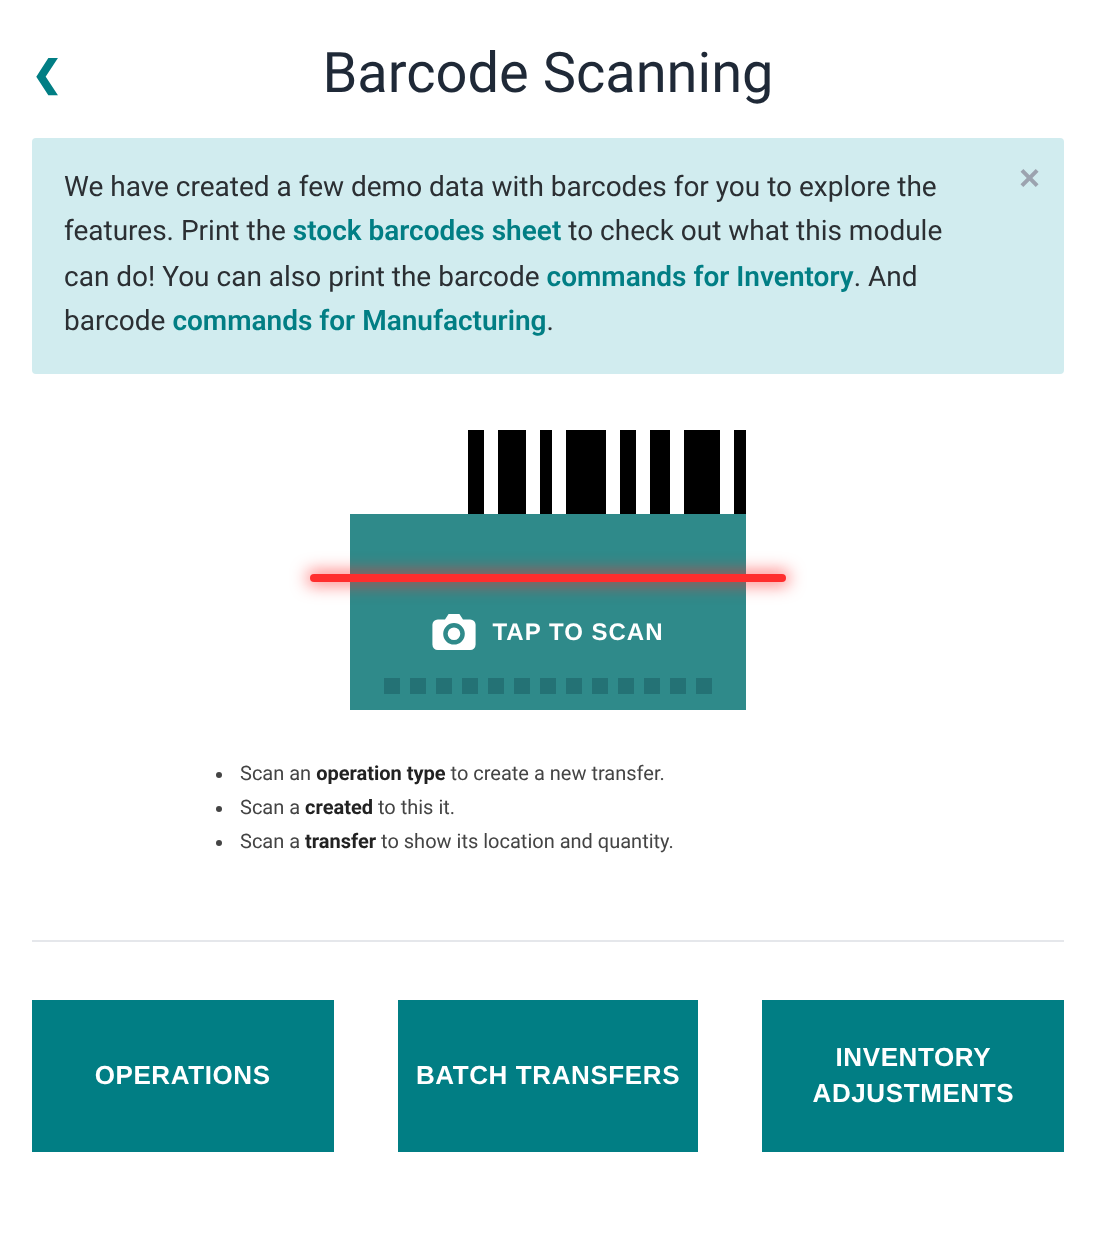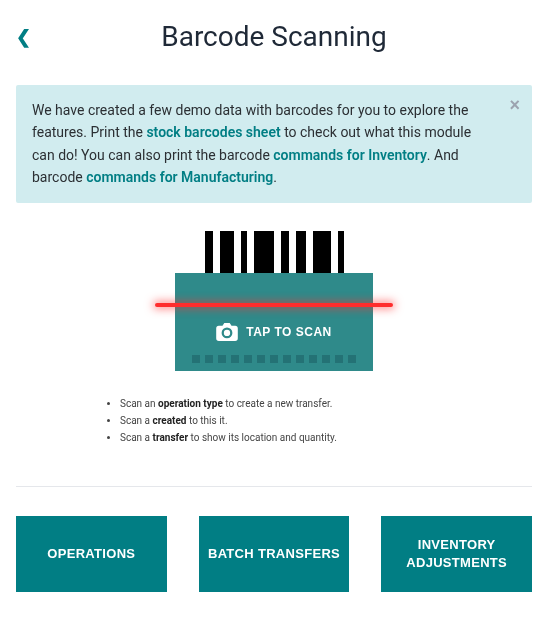--- a/index.html
+++ b/index.html
@@ -26,21 +26,21 @@
       border: none;
     }
     .page-title {
       flex: 1;
       text-align: center;
       font-size: 28px;
       font-weight: 400;
       color: #1f2937;
     }
     .info-banner {
-      margin: 16px 16px 16px;
+      margin: 0 16px 16px;
       padding: 14px 36px 14px 16px;
       background: #d1ecef;
       border-radius: 2px;
       position: relative;
       color: #2b2f33;
       font-size: 14px;
       line-height: 1.6;
     }
     .info-banner .link {
       color: #017e84;
@@ -64,21 +64,21 @@
     }
     .barcode-btn {
       width: 198px;
       height: 140px;
       background: #fff;
       border: none;
       cursor: pointer;
       position: relative;
       display: flex;
       flex-direction: column;
-      align-items: center;
+      align-items: flex-end;
       padding: 0;
     }
     .barcode-bars {
       display: flex;
       gap: 7px;
       height: 60px;
       align-items: flex-start;
       padding-top: 0;
     }
     .bar { background: #000; height: 60px; }

